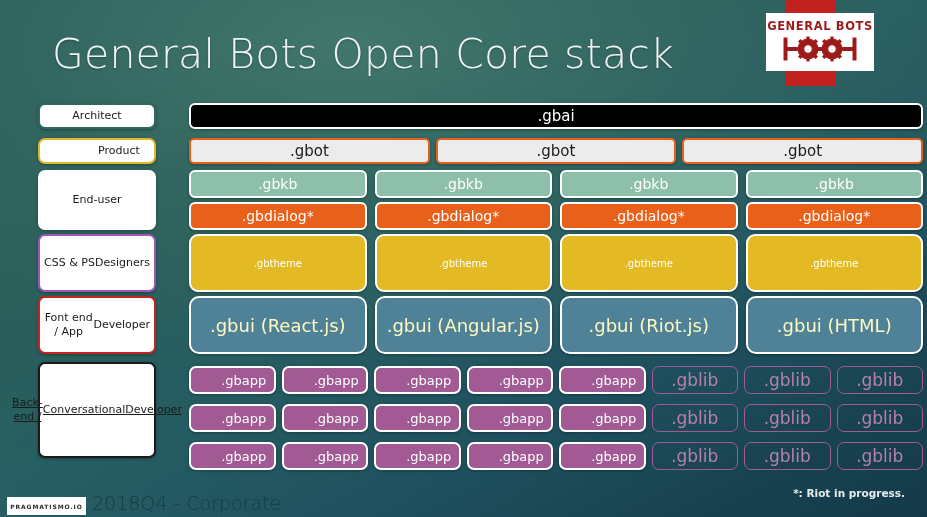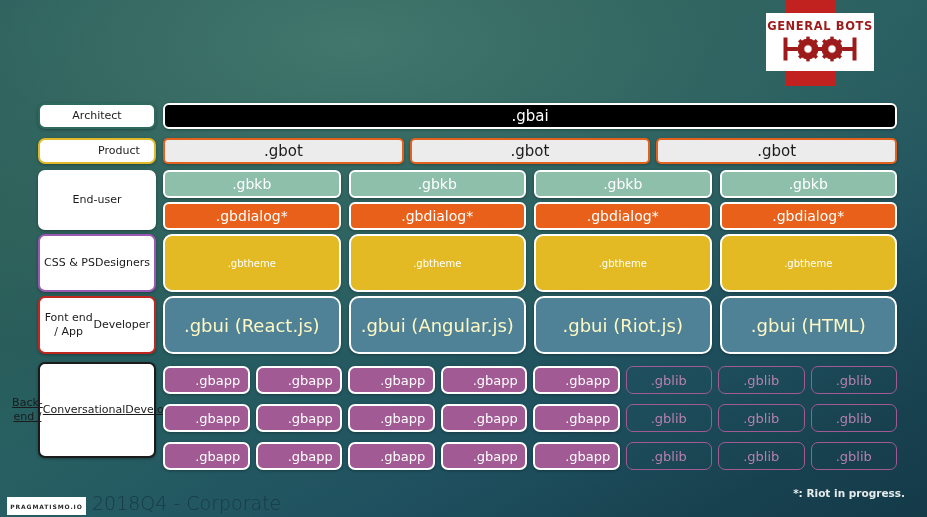--- a/index.html
+++ b/index.html
@@ -51,29 +51,30 @@
     box-shadow:0 1px 3px rgba(0,0,0,0.32);
     box-sizing:border-box;
     padding:2px 4px;
   }
   .cell{
     position:absolute;box-sizing:border-box;
     display:flex;align-items:center;justify-content:center;text-align:center;
     border-radius:7px;
     font-family:"DejaVu Sans","Liberation Sans",sans-serif;
     box-shadow:0 1px 3px rgba(0,0,0,0.3);
+    margin-left:26px;
   }
   .c-gbai{background:#000000;border:2px solid #ffffff;color:#ffffff;font-size:15px;border-radius:6px;}
   .c-gbot{background:#ececec;border:2px solid #e2611d;color:#1b1b1b;font-size:15px;border-radius:5px;}
   .c-gbkb{background:#8ebfab;border:2px solid #ffffff;color:#ffffff;font-size:14px;border-radius:6px;}
   .c-gbdialog{background:#e9601a;border:2px solid #ffffff;color:#ffffff;font-size:14px;border-radius:6px;}
   .c-gbtheme{background:#e3b924;border:2px solid #ffffff;color:#ffffff;font-size:10px;border-radius:9px;}
   .c-gbui{background:#4f8197;border:2px solid #ffffff;color:#fef9c3;font-size:18px;border-radius:10px;}
   .c-gbapp{background:#a15a94;border:2px solid #ffffff;color:#ffffff;font-size:13px;border-radius:7px;padding-left:23px;}
-  .c-gblib{background:transparent;border:1.5px solid #a15a94;color:#b780ae;font-size:13px;border-radius:7px;box-shadow:none;}
+  .c-gblib{background:transparent;border:1.5px solid #a15a94;color:#b780ae;font-size:17px;border-radius:7px;box-shadow:none;}
 
   
   #footnote{
     position:absolute;right:22px;top:487px;
     font-size:10.5px;color:#e6eceb;font-weight:bold;
     font-family:"DejaVu Sans","Liberation Sans",sans-serif;
   }
   #pragma-badge{
     position:absolute;left:7px;top:497px;width:79px;height:18px;
     background:#ffffff;display:flex;align-items:center;justify-content:center;
@@ -86,20 +87,21 @@
     position:absolute;left:92px;top:492px;
     font-size:19px;color:#173b46;font-weight:300;
     font-family:"DejaVu Sans","Liberation Sans",sans-serif;
   }
 </style>
 </head>
 <body>
 
 <div id="slide">
 
+  <div id="title">General Bots Open Core stack</div>
 
   <div id="logo-band"></div>
   <div id="logo-box">
     <div id="logo-text">GENERAL BOTS</div>
     <svg id="logo-gears" width="80" height="28" viewBox="0 0 80 28">
       <g fill="#9e1b1b" stroke="#9e1b1b">
         <rect x="4" y="3" width="3" height="22"></rect>
         <rect x="73" y="3" width="3" height="22"></rect>
         <rect x="7" y="12.5" width="10" height="3"></rect>
         <rect x="63" y="12.5" width="10" height="3"></rect>

